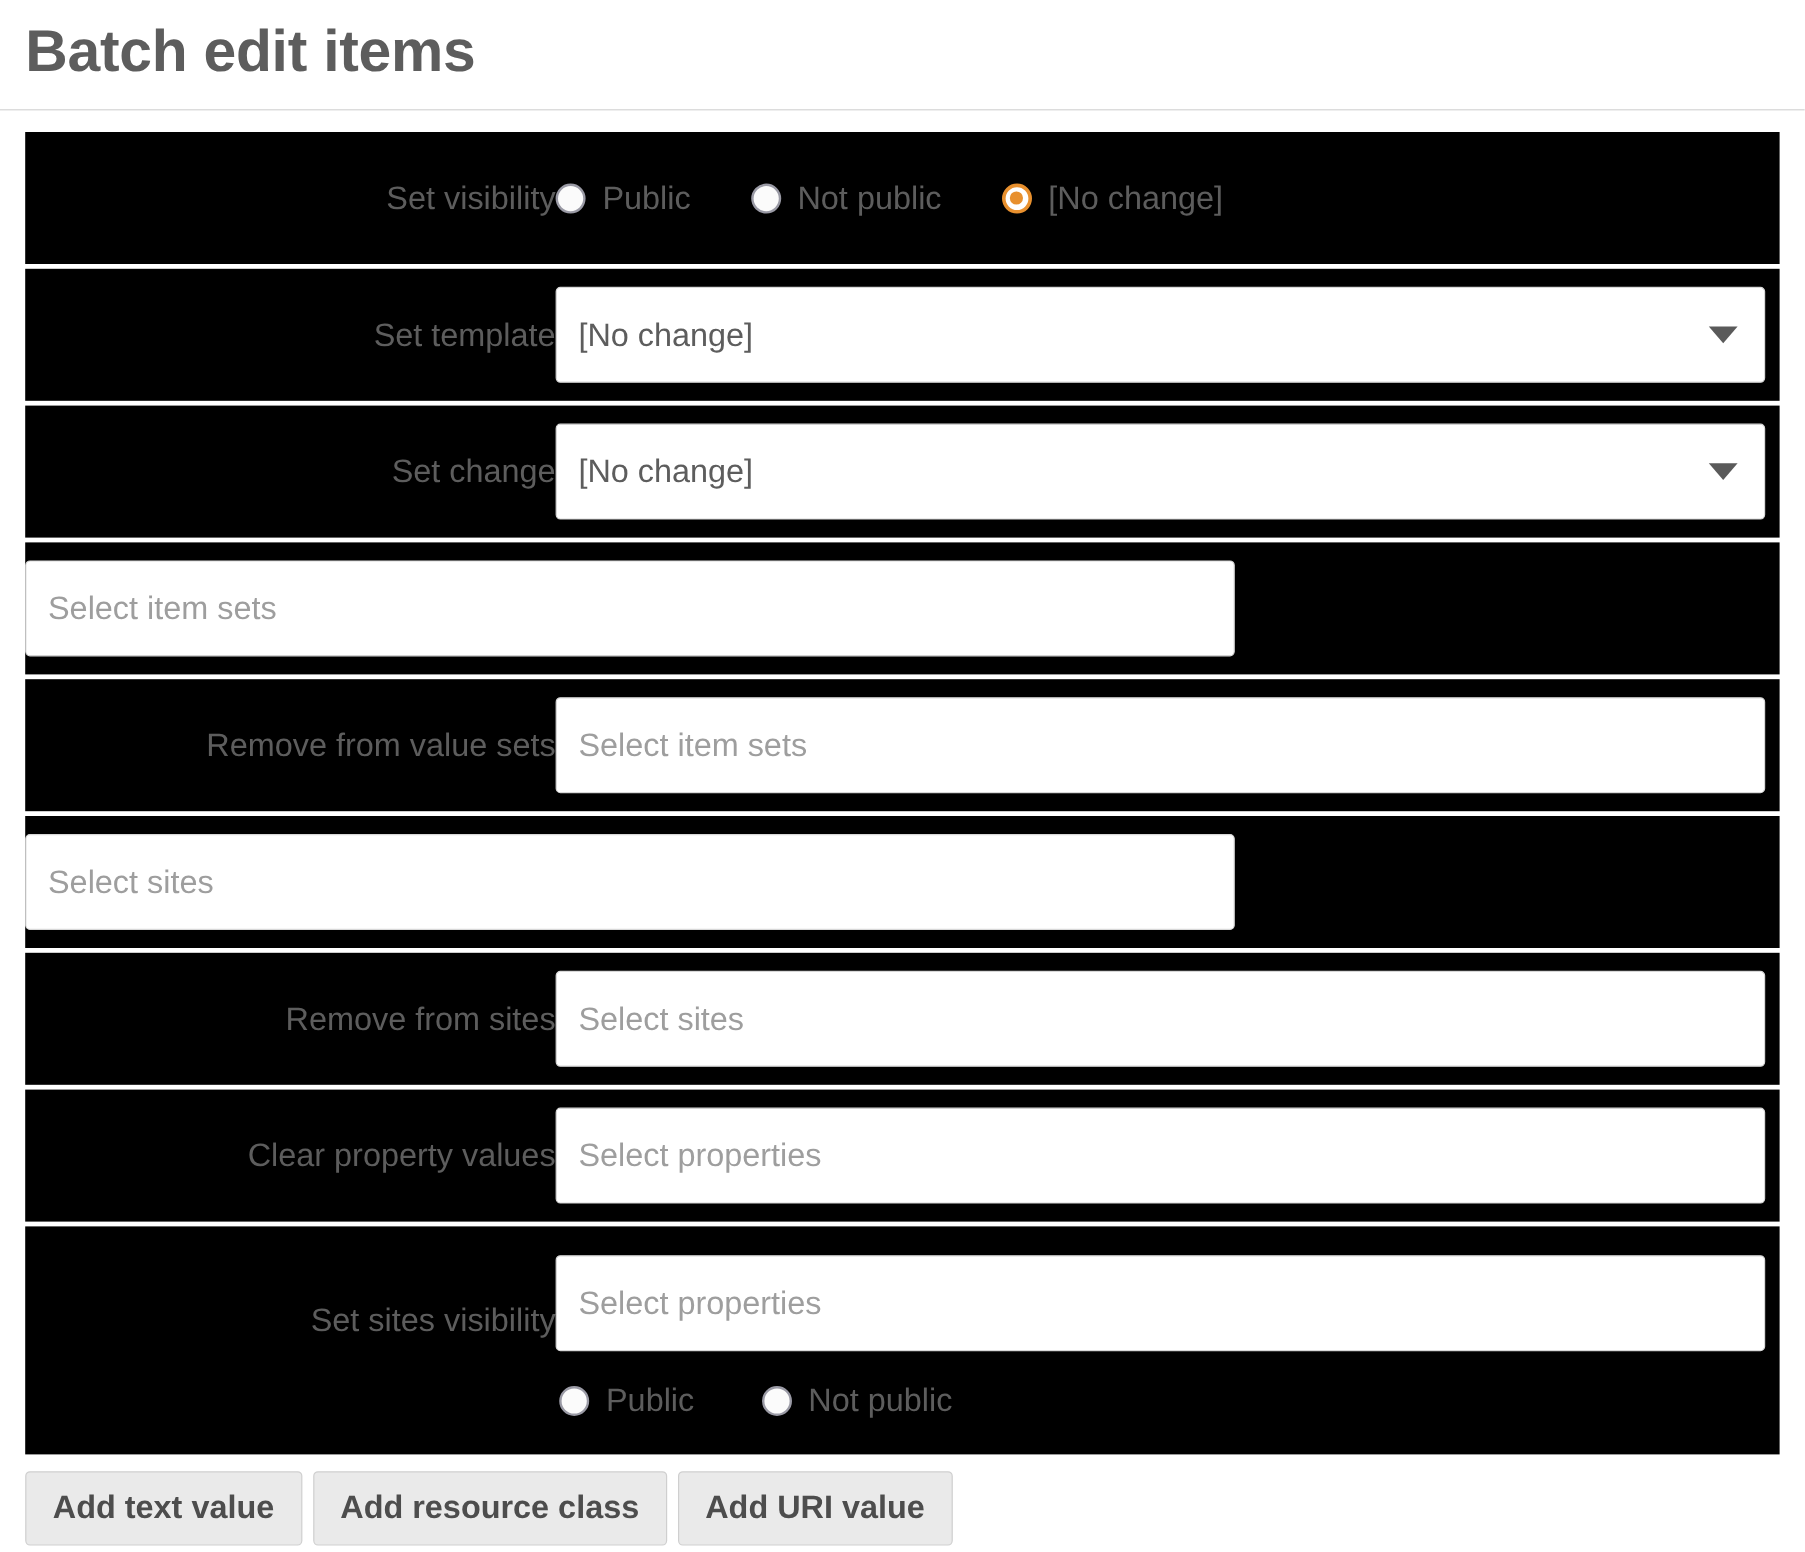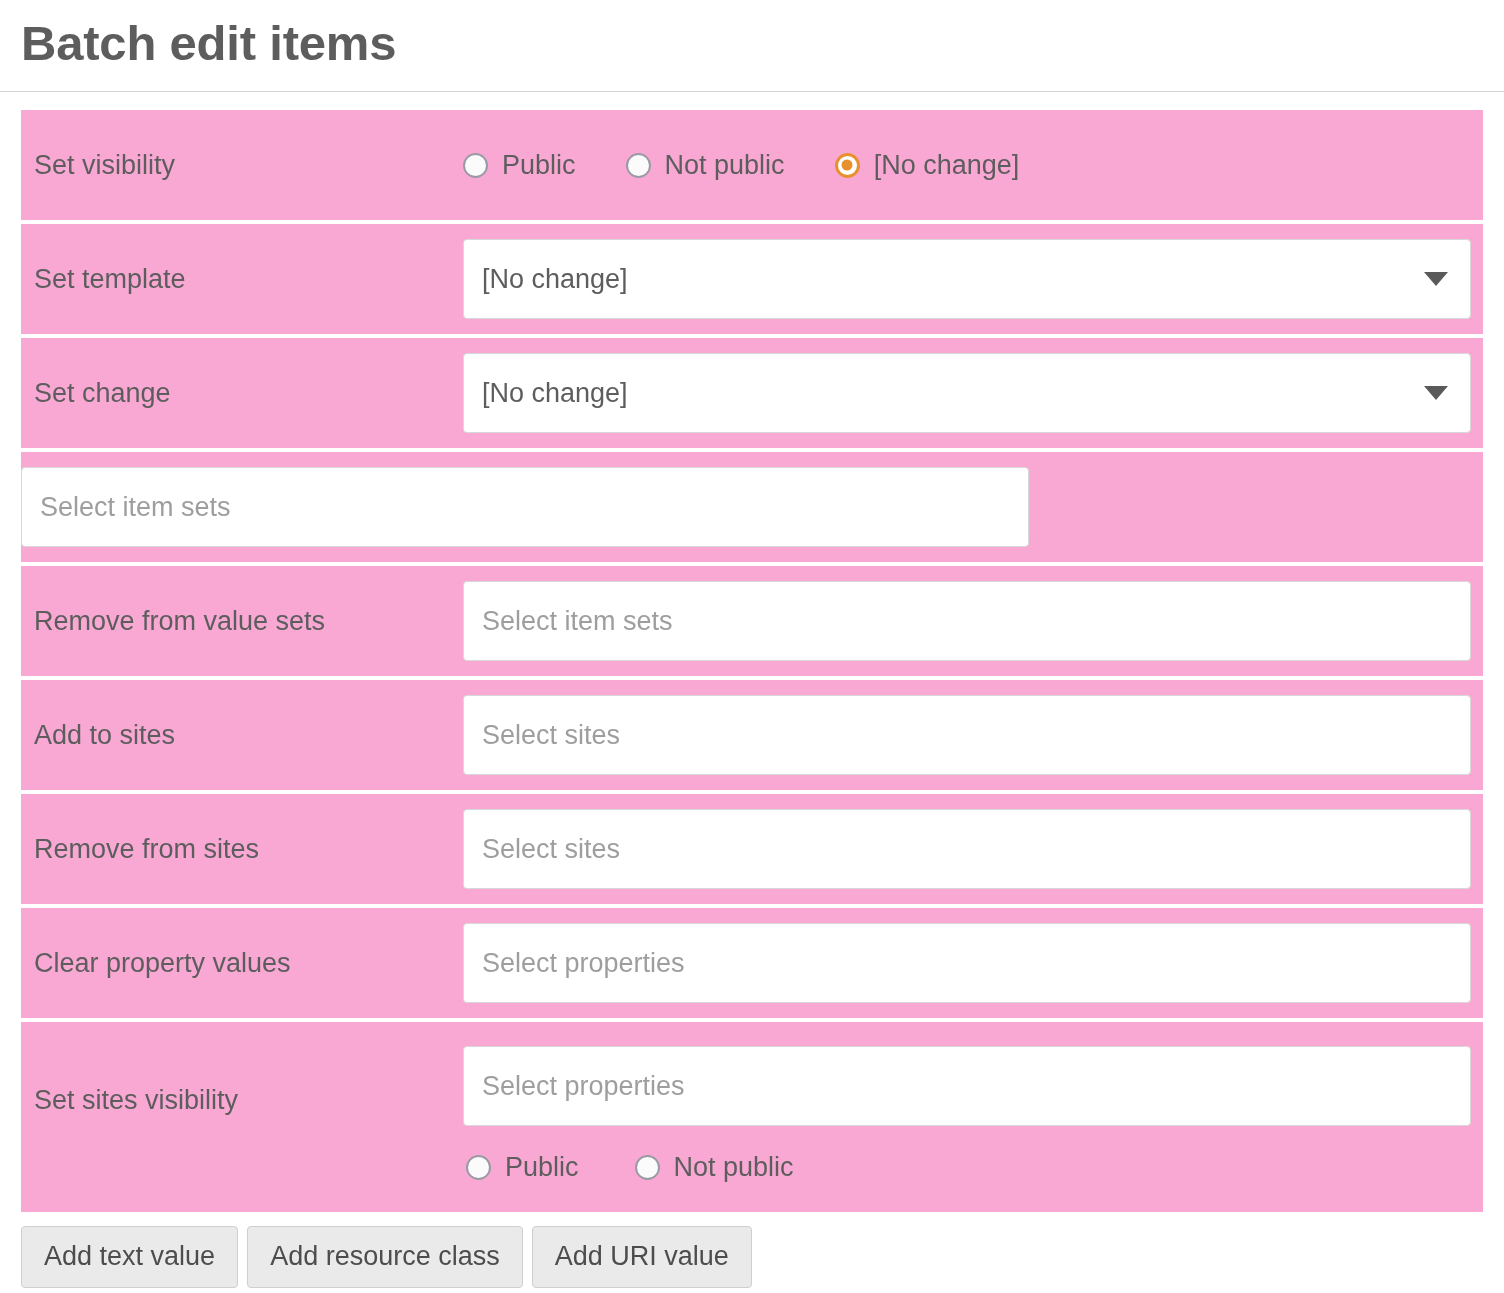--- a/index.html
+++ b/index.html
@@ -35,25 +35,26 @@
     margin: 0;
   }
 
   
   .form-area {
     padding-top: 18px;
   }
   .row {
     width: 1462px;
     margin: 0 0 4px 21px;
-    background: #f9a8d4;
+    background: #000000;
     display: flex;
     align-items: center;
     min-height: 110px;
     padding: 0 12px 0 0;
+    text-align: right;
   }
   .row-tall {
     min-height: 190px;
     align-items: flex-start;
     padding-top: 24px;
   }
   .row-label {
     width: 442px;
     flex: 0 0 442px;
     padding-left: 13px;
@@ -164,20 +165,21 @@
     background: #eaeaea;
     border: 1px solid #cfcfcf;
     border-radius: 4px;
     color: #4d4d4d;
     font-family: "Liberation Sans", sans-serif;
     font-size: 27px;
     padding: 14px 22px 15px 22px;
     line-height: 1.12;
     cursor: pointer;
     white-space: nowrap;
+    font-weight: bold;
   }
 </style>
 </head>
 <body>
 
 <div class="page-head">
   <h1 class="page-title">Batch edit items</h1>
 </div>
 <div class="head-rule"></div>
 
@@ -234,21 +236,20 @@
   <div class="row">
     <div class="row-label">Remove from value sets</div>
     <div class="row-control">
       <div class="field">
         <span class="field-placeholder">Select item sets</span>
       </div>
     </div>
   </div>
 
   <div class="row">
-    <div class="row-label">Add to sites</div>
     <div class="row-control">
       <div class="field">
         <span class="field-placeholder">Select sites</span>
       </div>
     </div>
   </div>
 
   <div class="row">
     <div class="row-label">Remove from sites</div>
     <div class="row-control">

